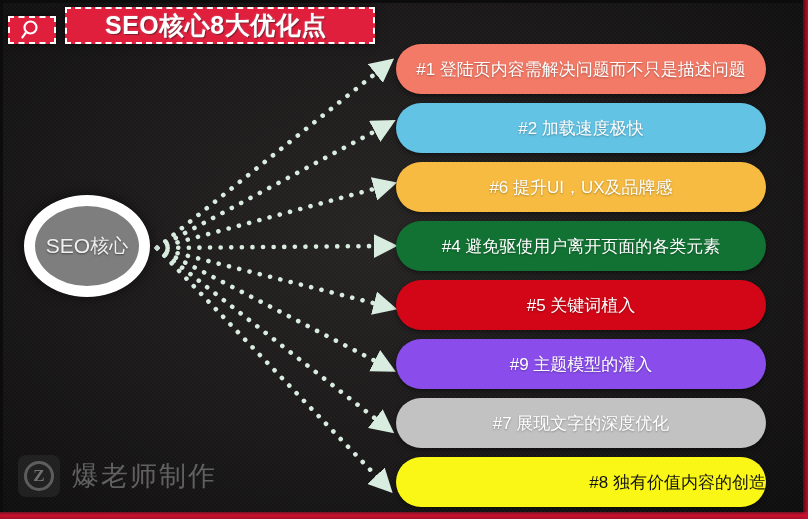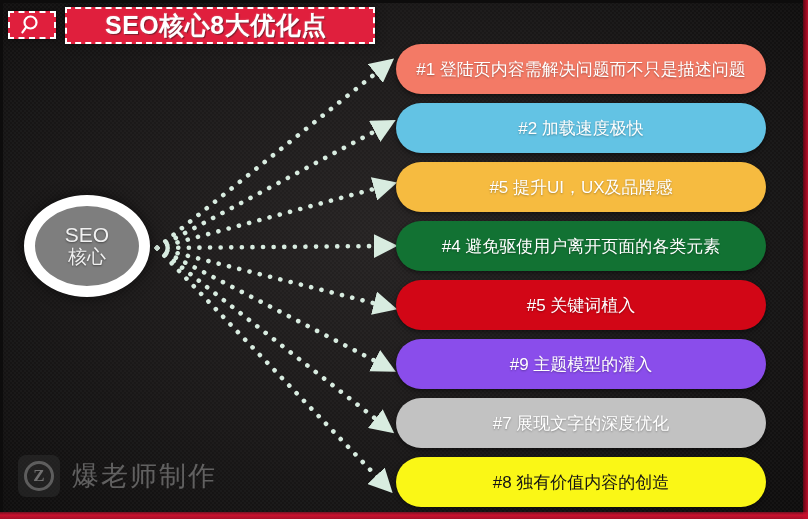--- a/index.html
+++ b/index.html
@@ -30,21 +30,21 @@
   .edge { position: absolute; background: #c9102e; z-index: 40; }
   .edge-bottom { left: 0; right: 0; bottom: 0; height: 7px;
                  background: linear-gradient(#8c0a20, #c9102e 40%, #a00c24); }
   .edge-right  { top: 0; bottom: 0; right: 0; width: 5px;
                  background: linear-gradient(90deg, #5c0614, #b90e29); }
   .edge-top    { top: 0; left: 0; right: 0; height: 3px; background: #0d0c0c; }
   .edge-left   { top: 0; bottom: 0; left: 0; width: 3px; background: #0d0c0c; }
 
   
   .header { position: absolute; top: 6px; left: 8px; height: 38px;
-            display: flex; align-items: center; z-index: 20; }
+            display: flex; align-items: flex-end; z-index: 20; }
 
   .search-box {
     width: 48px; background: #e01f3d;
     border: 2px dashed #ffffff;
     display: flex; align-items: center; justify-content: center;
     box-shadow: 0 0 6px rgba(0,0,0,.5);
   }
   .search-box svg { display: block; }
 
   .title-box {
@@ -65,21 +65,21 @@
   }
 
   
   .core-circle {
     position: absolute;
     left: 24px; top: 195px;
     width: 126px; height: 102px;
     border-radius: 50%;
     background: #7e7e7e;
     border: 11px solid #ffffff;
-    display: flex; flex-direction: column;
+    display: flex; flex-direction: row;
     align-items: center; justify-content: center;
     z-index: 12;
     box-shadow: 0 0 14px rgba(0,0,0,.55);
   }
   .core-line { color: #f1f1f1; font-size: 21px; line-height: 1.08;
                text-shadow: 0 1px 2px rgba(0,0,0,.45); }
   .core-line.cn { font-size: 19px; }
 
   
   #arrows { position: absolute; left: 0; top: 0; width: 808px; height: 519px;
@@ -169,35 +169,35 @@
   </div>
 
   <div class="bars">
     <div class="bar" style="background: rgb(243, 122, 102);">
       <span class="bar-label">#1 登陆页内容需解决问题而不只是描述问题</span>
     </div>
     <div class="bar" style="background: rgb(99, 195, 228);">
       <span class="bar-label">#2 加载速度极快</span>
     </div>
     <div class="bar" style="background: rgb(246, 187, 64);">
-      <span class="bar-label">#5 提升UI，UX及品牌感</span>
+      <span class="bar-label">#6 提升UI，UX及品牌感</span>
     </div>
     <div class="bar" style="background: rgb(18, 114, 51);">
       <span class="bar-label">#4 避免驱使用户离开页面的各类元素</span>
     </div>
     <div class="bar" style="background: rgb(210, 6, 22);">
       <span class="bar-label">#5 关键词植入</span>
     </div>
     <div class="bar" style="background: rgb(138, 77, 235);">
       <span class="bar-label">#9 主题模型的灌入</span>
     </div>
     <div class="bar" style="background: rgb(194, 194, 194);">
       <span class="bar-label">#7 展现文字的深度优化</span>
     </div>
-    <div class="bar" style="background: rgb(250, 247, 22);">
+    <div class="bar" style="background: rgb(250, 247, 22); justify-content: flex-end;">
       <span class="bar-label dark">#8 独有价值内容的创造</span>
     </div>
   </div>
 
   <div class="watermark">
     <div class="wm-logo">
       <div class="wm-logo-inner">Z</div>
     </div>
     <span class="wm-text">爆老师制作</span>
   </div>

